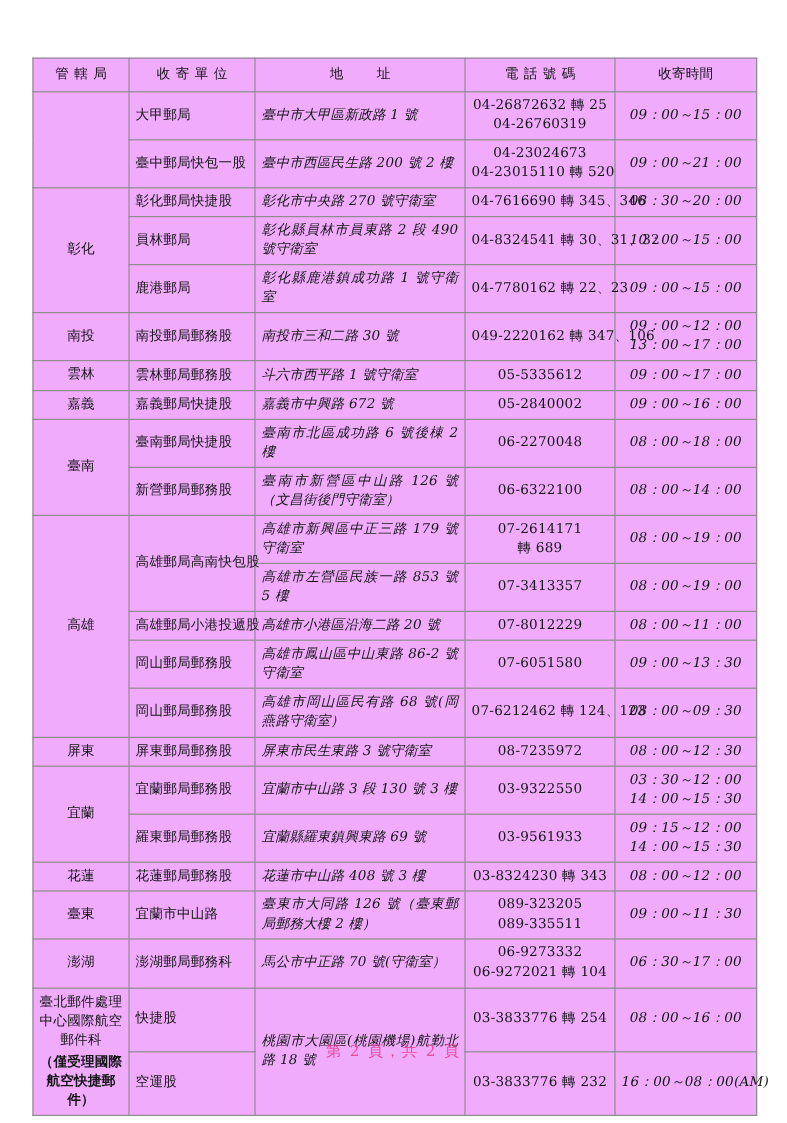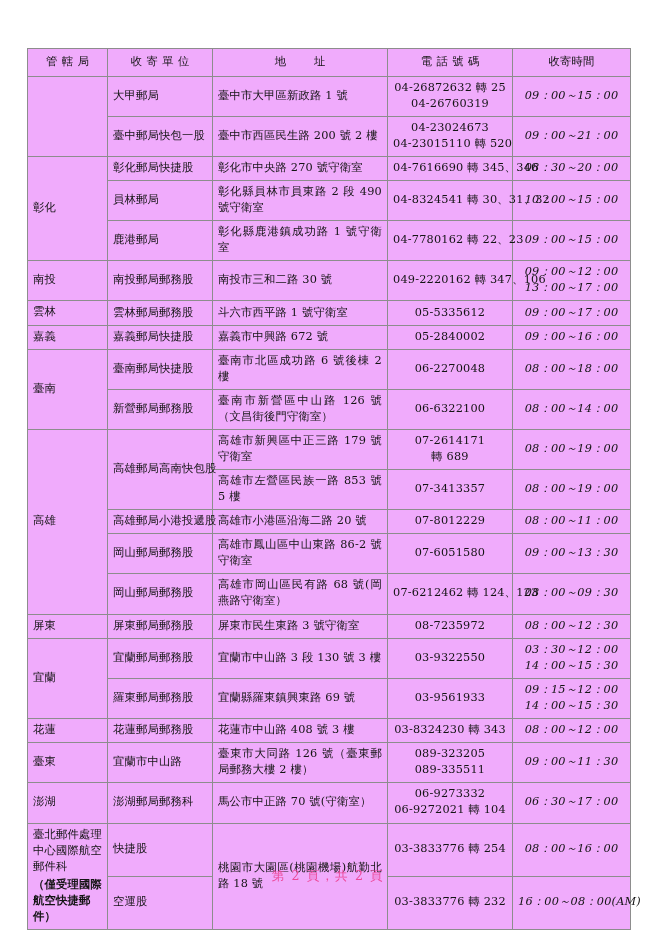--- a/index.html
+++ b/index.html
@@ -61,31 +61,32 @@
     display: inline-block;
     letter-spacing: 4.5px;
     text-indent: 4.5px;
   }
   .hdr-addr {
     display: inline-block;
     letter-spacing: 28px;
     text-indent: 28px;
   }
   td.bureau {
-    text-align: left;
+    text-align: center;
     vertical-align: middle;
   }
   td.unit {
     text-align: left;
     vertical-align: middle;
   }
   td.addr {
     text-align: justify;
     text-align-last: left;
     vertical-align: middle;
+    font-style: italic;
   }
   td.phone {
     text-align: center;
     vertical-align: middle;
   }
   td.hours {
     text-align: center;
     vertical-align: middle;
     font-style: italic;
   }

